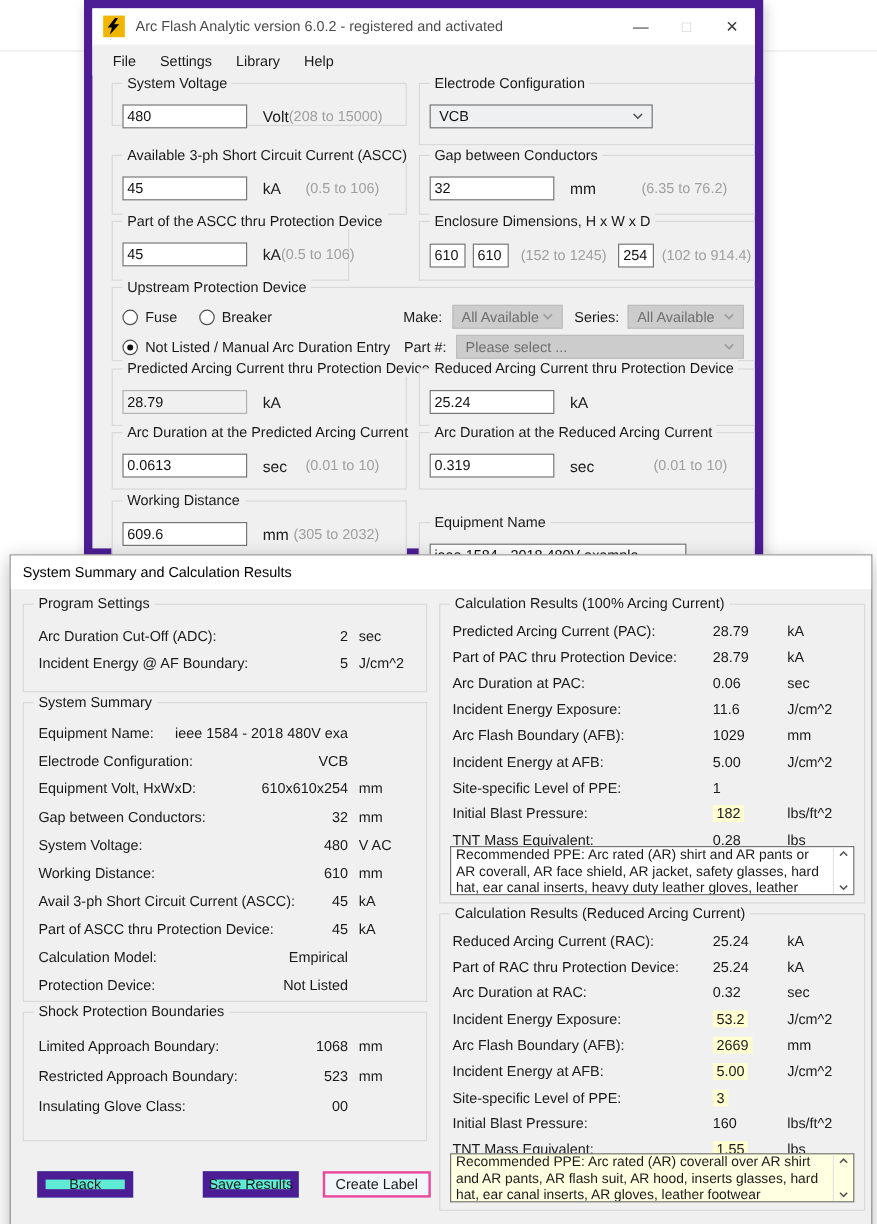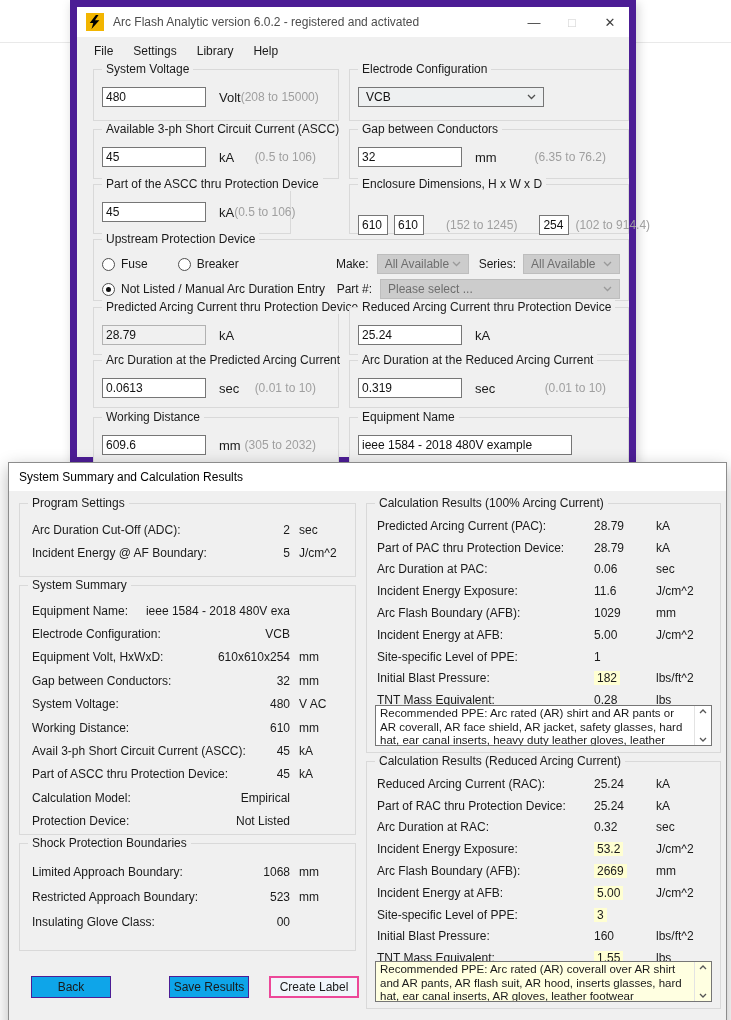--- a/index.html
+++ b/index.html
@@ -39,21 +39,21 @@
   .lrow .lu{width:44px;padding-left:9px;white-space:nowrap;box-sizing:content-box}
   .rrow{display:flex;align-items:center;height:21.8px;padding:0 10px}
   .rrow .rl{flex:1;white-space:nowrap}
   .rrow .rv{width:62px;white-space:nowrap}
   .rrow .ru{width:54px;white-space:nowrap}
   .hl{background:#ffffd2;padding:0 3px}
   .ppe{position:absolute;left:8px;right:8px;bottom:6px;height:41px;border:1px solid #767676;background:#fff;display:flex;overflow:hidden;box-sizing:border-box}
   .ppe.yellow{background:#ffffe1}
   .ptext{flex:1;padding:1px 4px;font-size:11.5px;line-height:13.6px;overflow:hidden}
   .pscroll{width:16px;display:flex;flex-direction:column;justify-content:space-between;align-items:center;padding:3px 0;border-left:1px solid #e3e3e3}
-  .btn{position:absolute;height:22px;background:#0ea5e9;border:1px solid #4c1d95;display:flex;align-items:center;justify-content:center;box-sizing:border-box;white-space:nowrap}
+  .btn{position:absolute;height:22px;background:#5eead4;border:7px solid #4c1d95;display:flex;align-items:center;justify-content:center;box-sizing:border-box;white-space:nowrap}
   .btn.primary{border:2px solid #ec4899;background:#f1f6fb}
 </style>
 </head>
 <body>
 
 <div class="bgline"></div>
 
 <div class="win">
   <div class="titlebar">
     <span class="appicon">
@@ -66,21 +66,21 @@
     <span class="winbtn max">□</span>
     <span class="winbtn">✕</span>
   </div>
   <div class="menubar">
     <span class="menuitem">File</span>
     <span class="menuitem">Settings</span>
     <span class="menuitem">Library</span>
     <span class="menuitem">Help</span>
   </div>
 
-  <div class="grp" style="left:16px;top:62px;width:246px;height:52px">
+  <div class="grp" style="left:16px;top:62px;width:246px;height:36px">
     <span class="glabel">System Voltage</span>
     <div class="gc">
       <input class="tb" value="480" style="">
       <span class="unit">Volt</span>
       <span class="range">(208 to 15000)</span>
     </div>
   </div>
   <div class="grp" style="left:272px;top:62px;width:280px;height:52px">
     <span class="glabel">Electrode Configuration</span>
     <div class="gc">
@@ -116,34 +116,34 @@
       <input class="tb" value="45" style="">
       <span class="unit">kA</span>
       <span class="range">(0.5 to 106)</span>
     </div>
   </div>
   <div class="grp" style="left:272px;top:177px;width:280px;height:50px">
     <span class="glabel">Enclosure Dimensions, H x W x D</span>
     <div class="gc" style="gap:6px">
       <input class="tb tiny" value="610" style="">
       <input class="tb tiny" value="610" style="">
-      <span class="range" style="margin:16px">(152 to 1245)</span>
+      <span class="range" style="margin:4px">(152 to 1245)</span>
       <input class="tb tiny" value="254" style="">
       <span class="range" style="margin:0">(102 to 914.4)</span>
     </div>
   </div>
 
   <div class="grp" style="left:16px;top:232px;width:536px;height:62px">
     <span class="glabel">Upstream Protection Device</span>
     <div class="gc" style="top:14px">
       <span class="radio">
           <span class="rdot"></span>
           <span>Fuse</span>
         </span>
-      <span class="radio" style="margin-left:30px">
+      <span class="radio" style="margin-left:18px">
           <span class="rdot"></span>
           <span>Breaker</span>
         </span>
       <span style="margin-left:auto">Make:</span>
       <div class="combo dis" style="width:92px;margin-left:8px">
         <span>All Available</span>
         <svg width="9" height="6" viewBox="0 0 9 6">
             <path d="M1 1 L4.5 4.5 L8 1" stroke="#9a9a9a" fill="none" stroke-width="1.3"></path>
           </svg>
       </div>
@@ -203,21 +203,21 @@
   </div>
 
   <div class="grp" style="left:16px;top:410px;width:246px;height:48px">
     <span class="glabel">Working Distance</span>
     <div class="gc">
       <input class="tb" value="609.6" style="">
       <span class="unit">mm</span>
       <span class="range">(305 to 2032)</span>
     </div>
   </div>
-  <div class="grp" style="left:272px;top:410px;width:280px;height:48px">
+  <div class="grp" style="left:272px;top:428px;width:280px;height:48px">
     <span class="glabel">Equipment Name</span>
     <div class="gc">
       <input class="tb wide" value="ieee 1584 - 2018 480V example" style="">
     </div>
   </div>
 </div>
 
 <div class="dlg">
   <div class="dtitle">
     <span>System Summary and Calculation Results</span>

